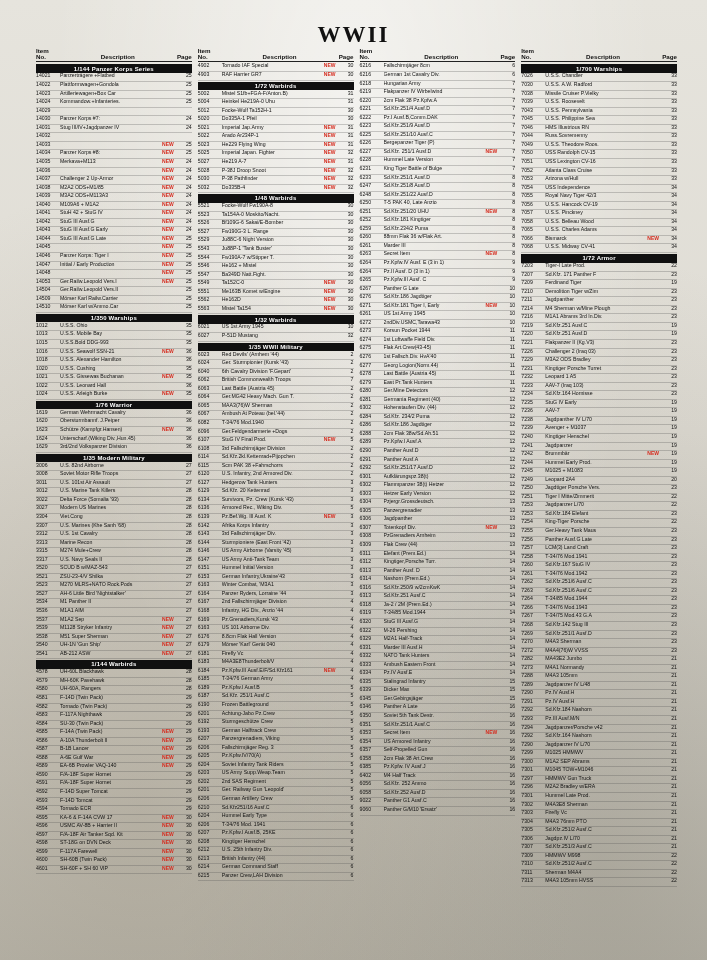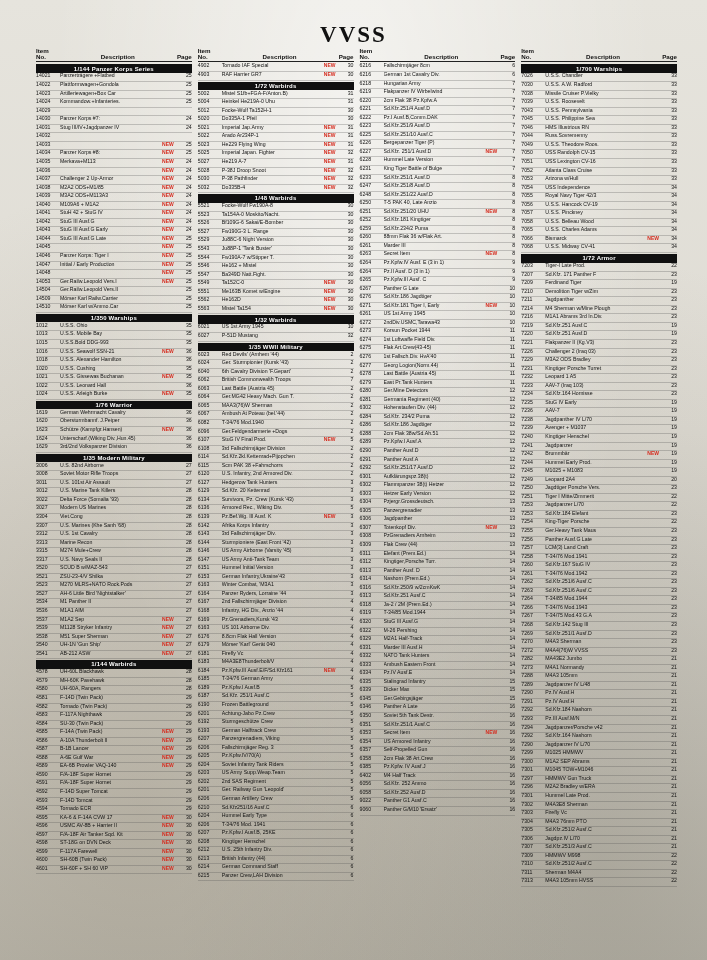--- a/index.html
+++ b/index.html
@@ -59,21 +59,21 @@
   .row .n{width:24px;color:#111;font-size:5.2px;}
   .row .d{flex:1;color:#111;font-size:5.2px;overflow:hidden;white-space:nowrap;}
   .row .new{color:#d52b1e;font-weight:bold;font-size:5px;padding:0 2px;}
   .row .p{width:16px;text-align:right;color:#111;font-size:5.2px;}
 </style>
 </head>
 <body>
 
 <div class="paper"></div>
 
-<div class="title">VVSS</div>
+<div class="title">WWII</div>
 
 <div class="sheet" id="sheet">
     <div class="col">
       <div class="colhead">
         <span class="c1">Item No.</span>
         <span class="c2">Description</span>
         <span class="c3">Page</span>
       </div>
       <div class="bar">1/144 Panzer Korps Series</div>
       <div class="row">

